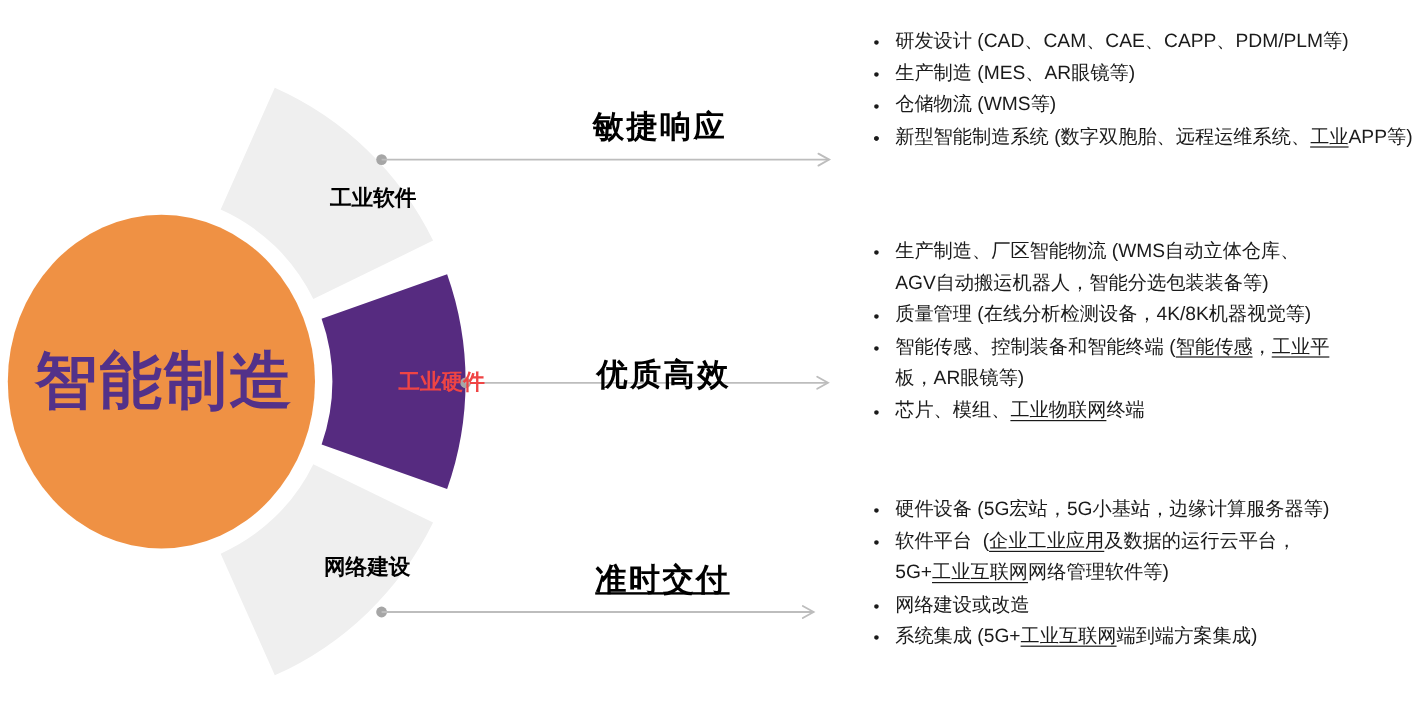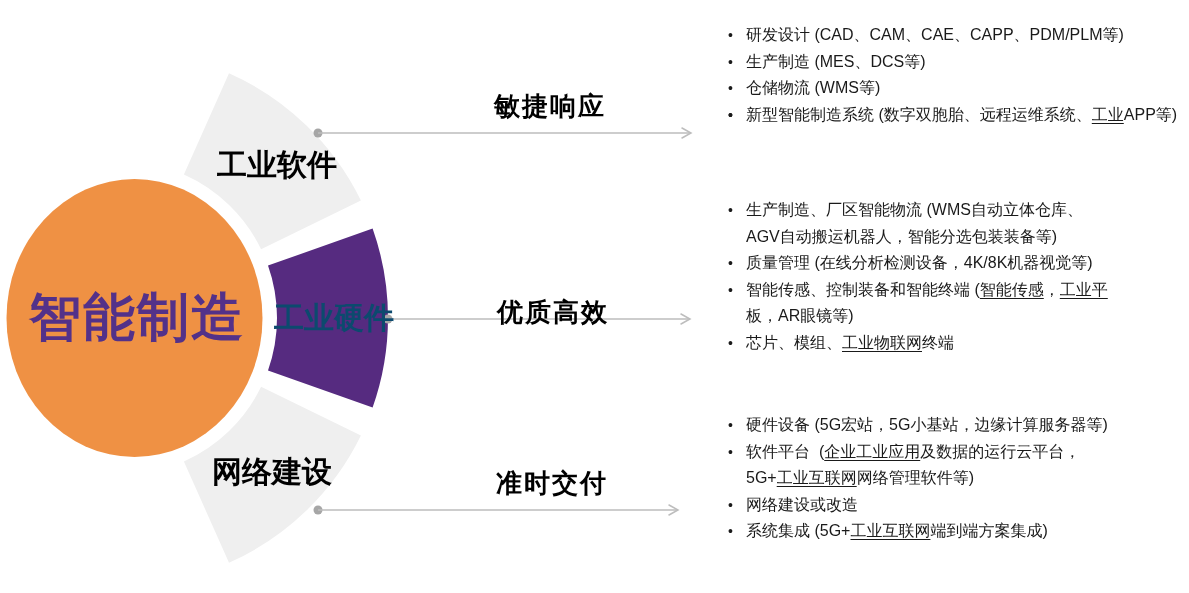--- a/index.html
+++ b/index.html
@@ -10,28 +10,28 @@
   svg.diagram{position:absolute;left:0;top:0;}
   .hub-ellipse{fill:var(--hub-orange,#EF9144);}
   .sector{fill:var(--arc-gray,#EFEFEF);}
   .sector.hard{fill:var(--wedge-purple,#562B80);}
   .aline{stroke:var(--arrow-gray,#BDBDBD);stroke-width:1.5;fill:none;}
   .ahead{stroke:var(--arrow-gray,#BDBDBD);stroke-width:1.5;fill:none;stroke-linecap:round;}
   .adot{fill:var(--dot-gray,#A6A6A6);}
 
   .lbl{position:absolute;transform:translate(-50%,-50%);font-weight:bold;white-space:nowrap;}
   .hub-lbl{left:137px;top:318px;font-size:52px;letter-spacing:2px;color:var(--hub-text-purple,#533189);text-align:right;}
-  .seg-lbl{font-size:30px;color:#000;}
+  .seg-lbl{font-size:18px;color:#000;margin-left:34px;}
   .seg-soft{left:277px;top:165px;}
-  .seg-hard{left:334px;top:318px;color:#0c4a6e;font-family:Liberation Serif, serif;}
+  .seg-hard{left:334px;top:318px;color:#ef4444;font-family:Liberation Serif, serif;}
   .seg-net{left:272px;top:472px;font-family:Liberation Serif, serif;}
   .arrow-lbl{font-size:26px;letter-spacing:2px;color:#000;}
   .arr-1{left:550px;top:106px;}
   .arr-2{left:553px;top:288px;margin-top:24px;}
-  .arr-3{left:552px;top:483px;}
+  .arr-3{left:552px;top:483px;text-decoration:underline;}
 
   .blist{position:absolute;left:720px;width:465px;font-size:16px;line-height:26.5px;}
   .list-0{top:22px;}
   .list-1{top:197px;}
   .list-2{top:412px;}
   .bline{position:relative;padding-left:26px;white-space:pre;}
   .bdot{position:absolute;left:8px;top:0;font-size:14px;}
   .u{text-decoration:underline;text-underline-offset:3px;}
 </style>
 </head>
@@ -67,21 +67,21 @@
   <div class="lbl hub-lbl">智能制造</div>
   <div class="lbl seg-lbl seg-soft">工业软件</div>
   <div class="lbl seg-lbl seg-hard">工业硬件</div>
   <div class="lbl seg-lbl seg-net">网络建设</div>
   <div class="lbl arrow-lbl arr-1">敏捷响应</div>
   <div class="lbl arrow-lbl arr-2">优质高效</div>
   <div class="lbl arrow-lbl arr-3">准时交付</div>
 
   <div class="blist list-0">
       <div class="bline"><span class="bdot">•</span><span><span>研发设计 (CAD、CAM、CAE、CAPP、PDM/PLM等)</span></span></div>
-      <div class="bline"><span class="bdot">•</span><span><span>生产制造 (MES、DCS等)</span></span></div>
+      <div class="bline"><span class="bdot">•</span><span><span>生产制造 (MES、AR眼镜等)</span></span></div>
       <div class="bline"><span class="bdot">•</span><span><span>仓储物流 (WMS等)</span></span></div>
       <div class="bline"><span class="bdot">•</span></div>
       <div class="bline"><span class="bdot">•</span><span><span>新型智能制造系统 (数字双胞胎、远程运维系统、</span><span class="u">工业</span><span>APP等)</span></span></div>
     </div>
   <div class="blist list-1">
       <div class="bline"><span class="bdot">•</span><span><span>生产制造、厂区智能物流 (WMS自动立体仓库、</span></span></div>
       <div class="bline"><span><span>AGV自动搬运机器人，智能分选包装装备等)</span></span></div>
       <div class="bline"><span class="bdot">•</span><span><span>质量管理 (在线分析检测设备，4K/8K机器视觉等)</span></span></div>
       <div class="bline"><span class="bdot">•</span><span><span>智能传感、控制装备和智能终端 (</span><span class="u">智能传感</span><span>，</span><span class="u">工业平</span></span></div>
       <div class="bline"><span><span>板，AR眼镜等)</span></span></div>

